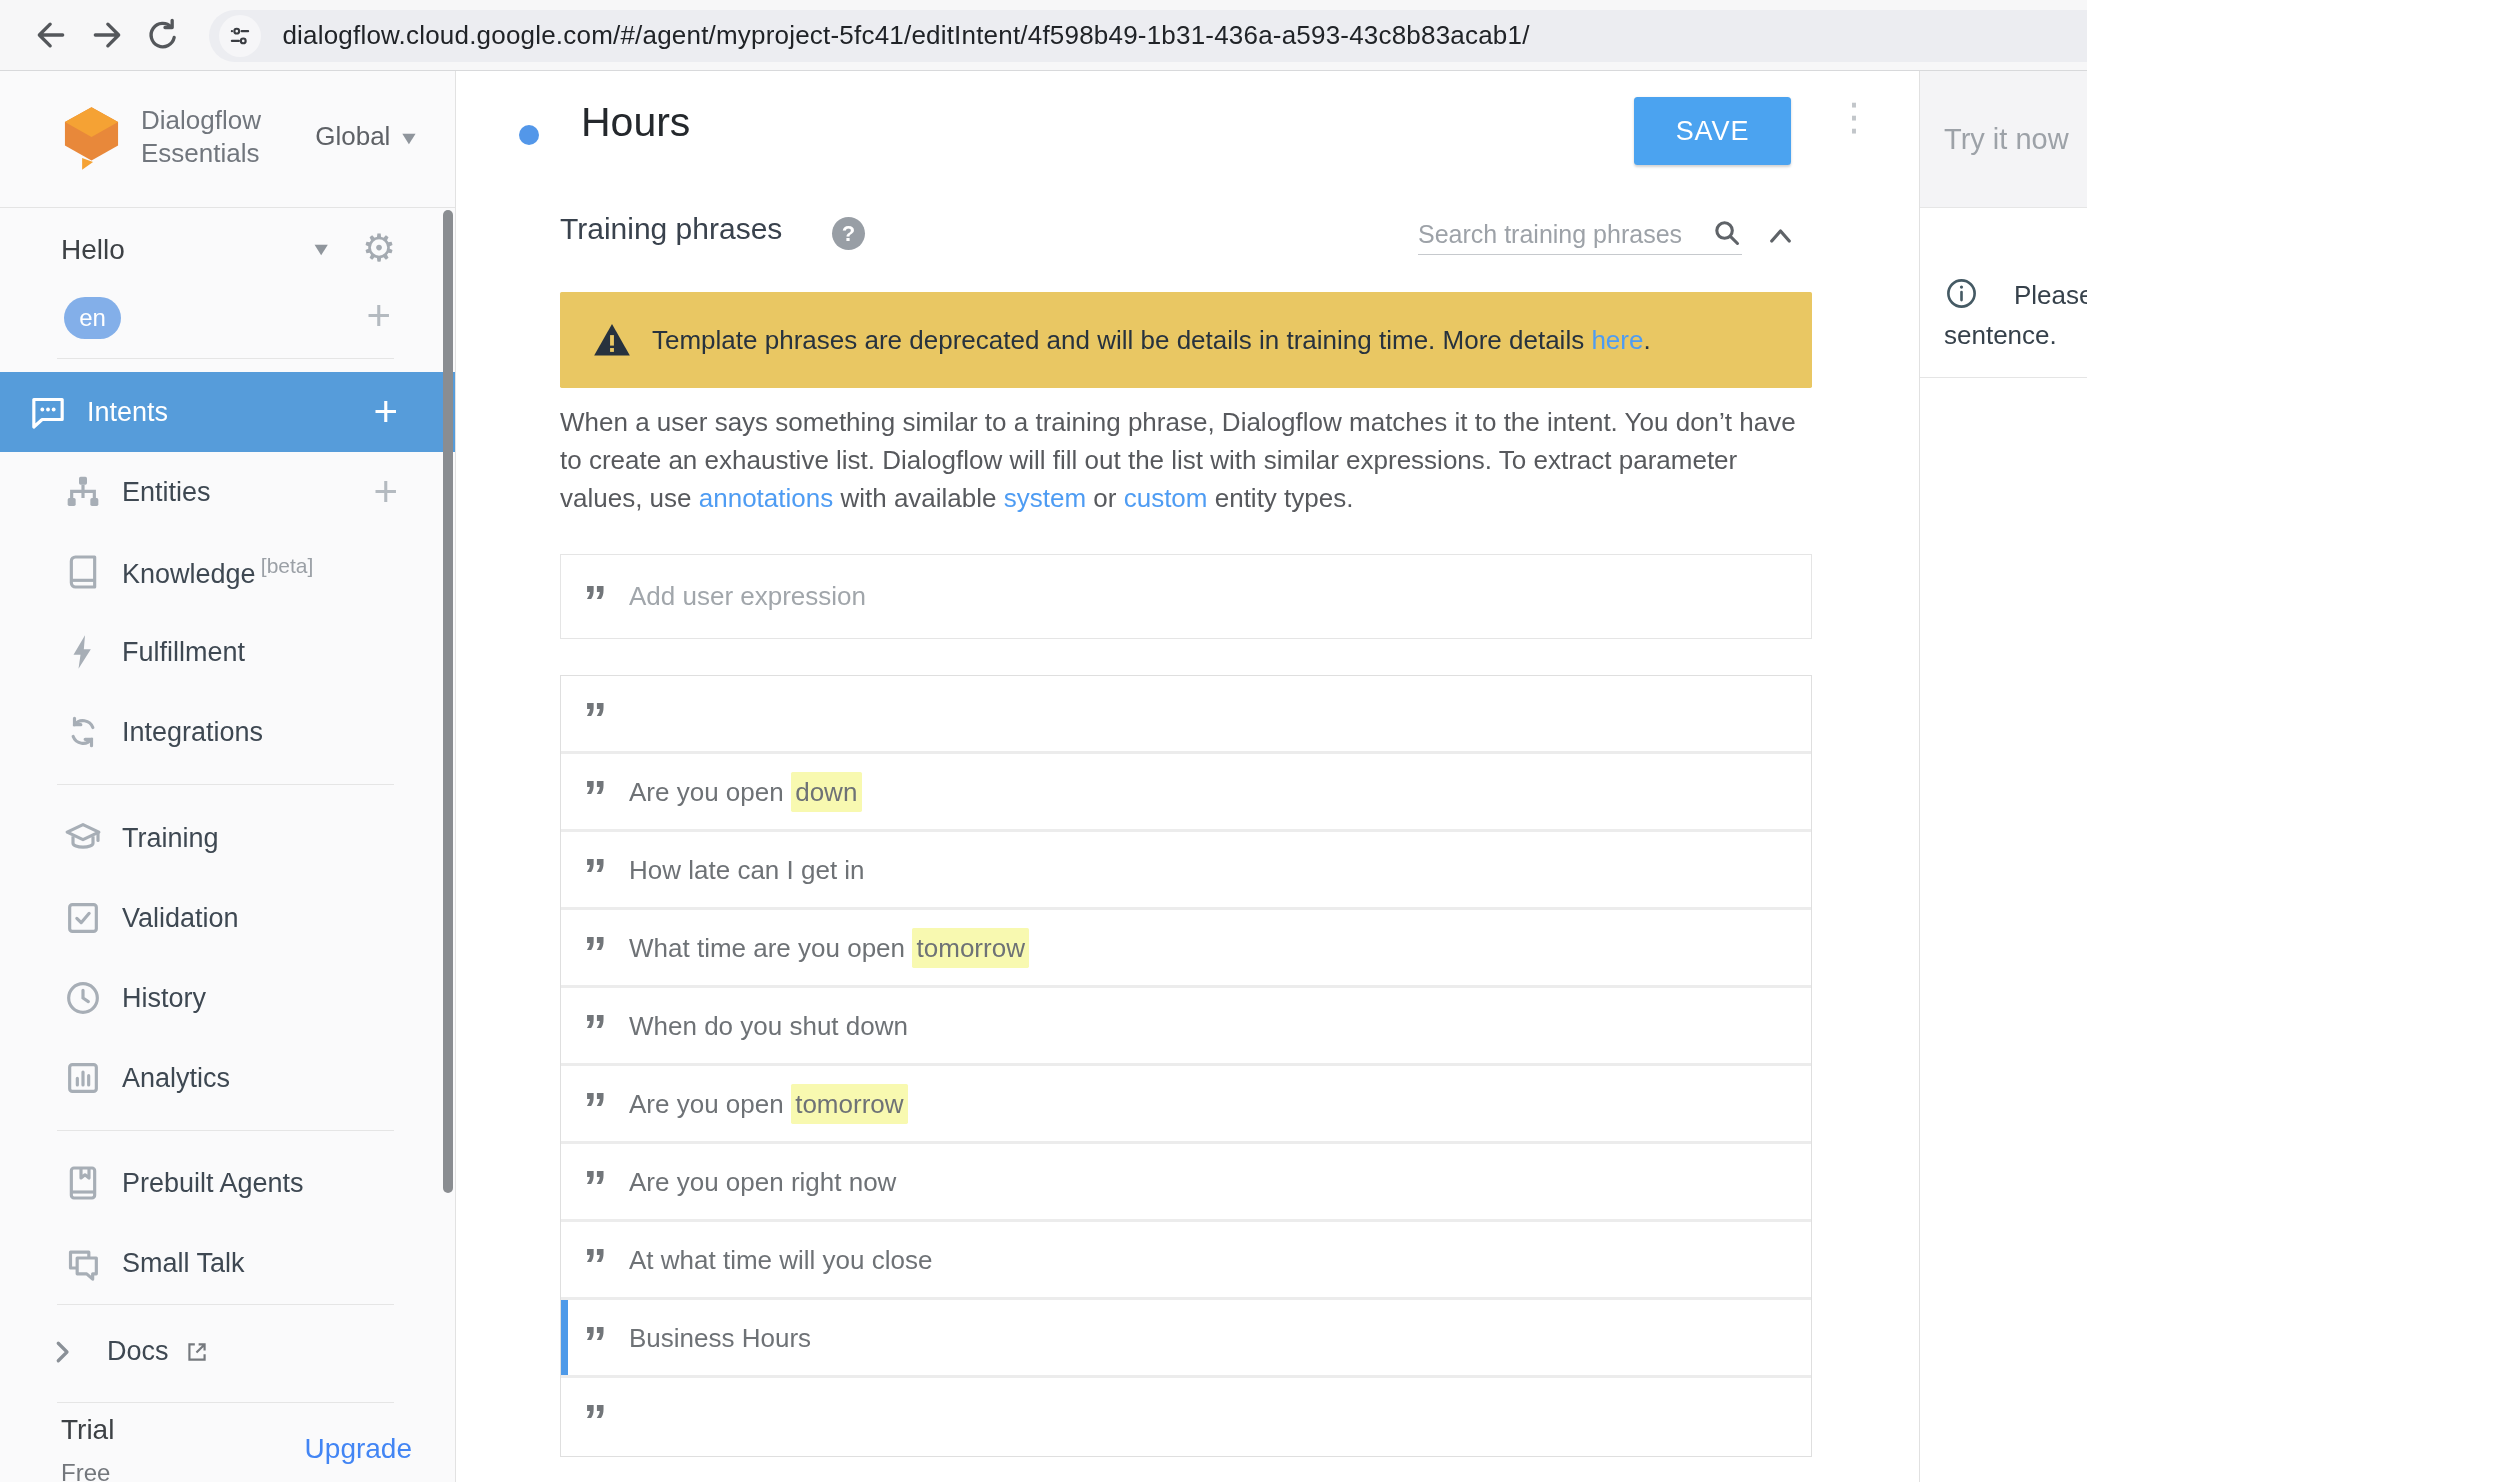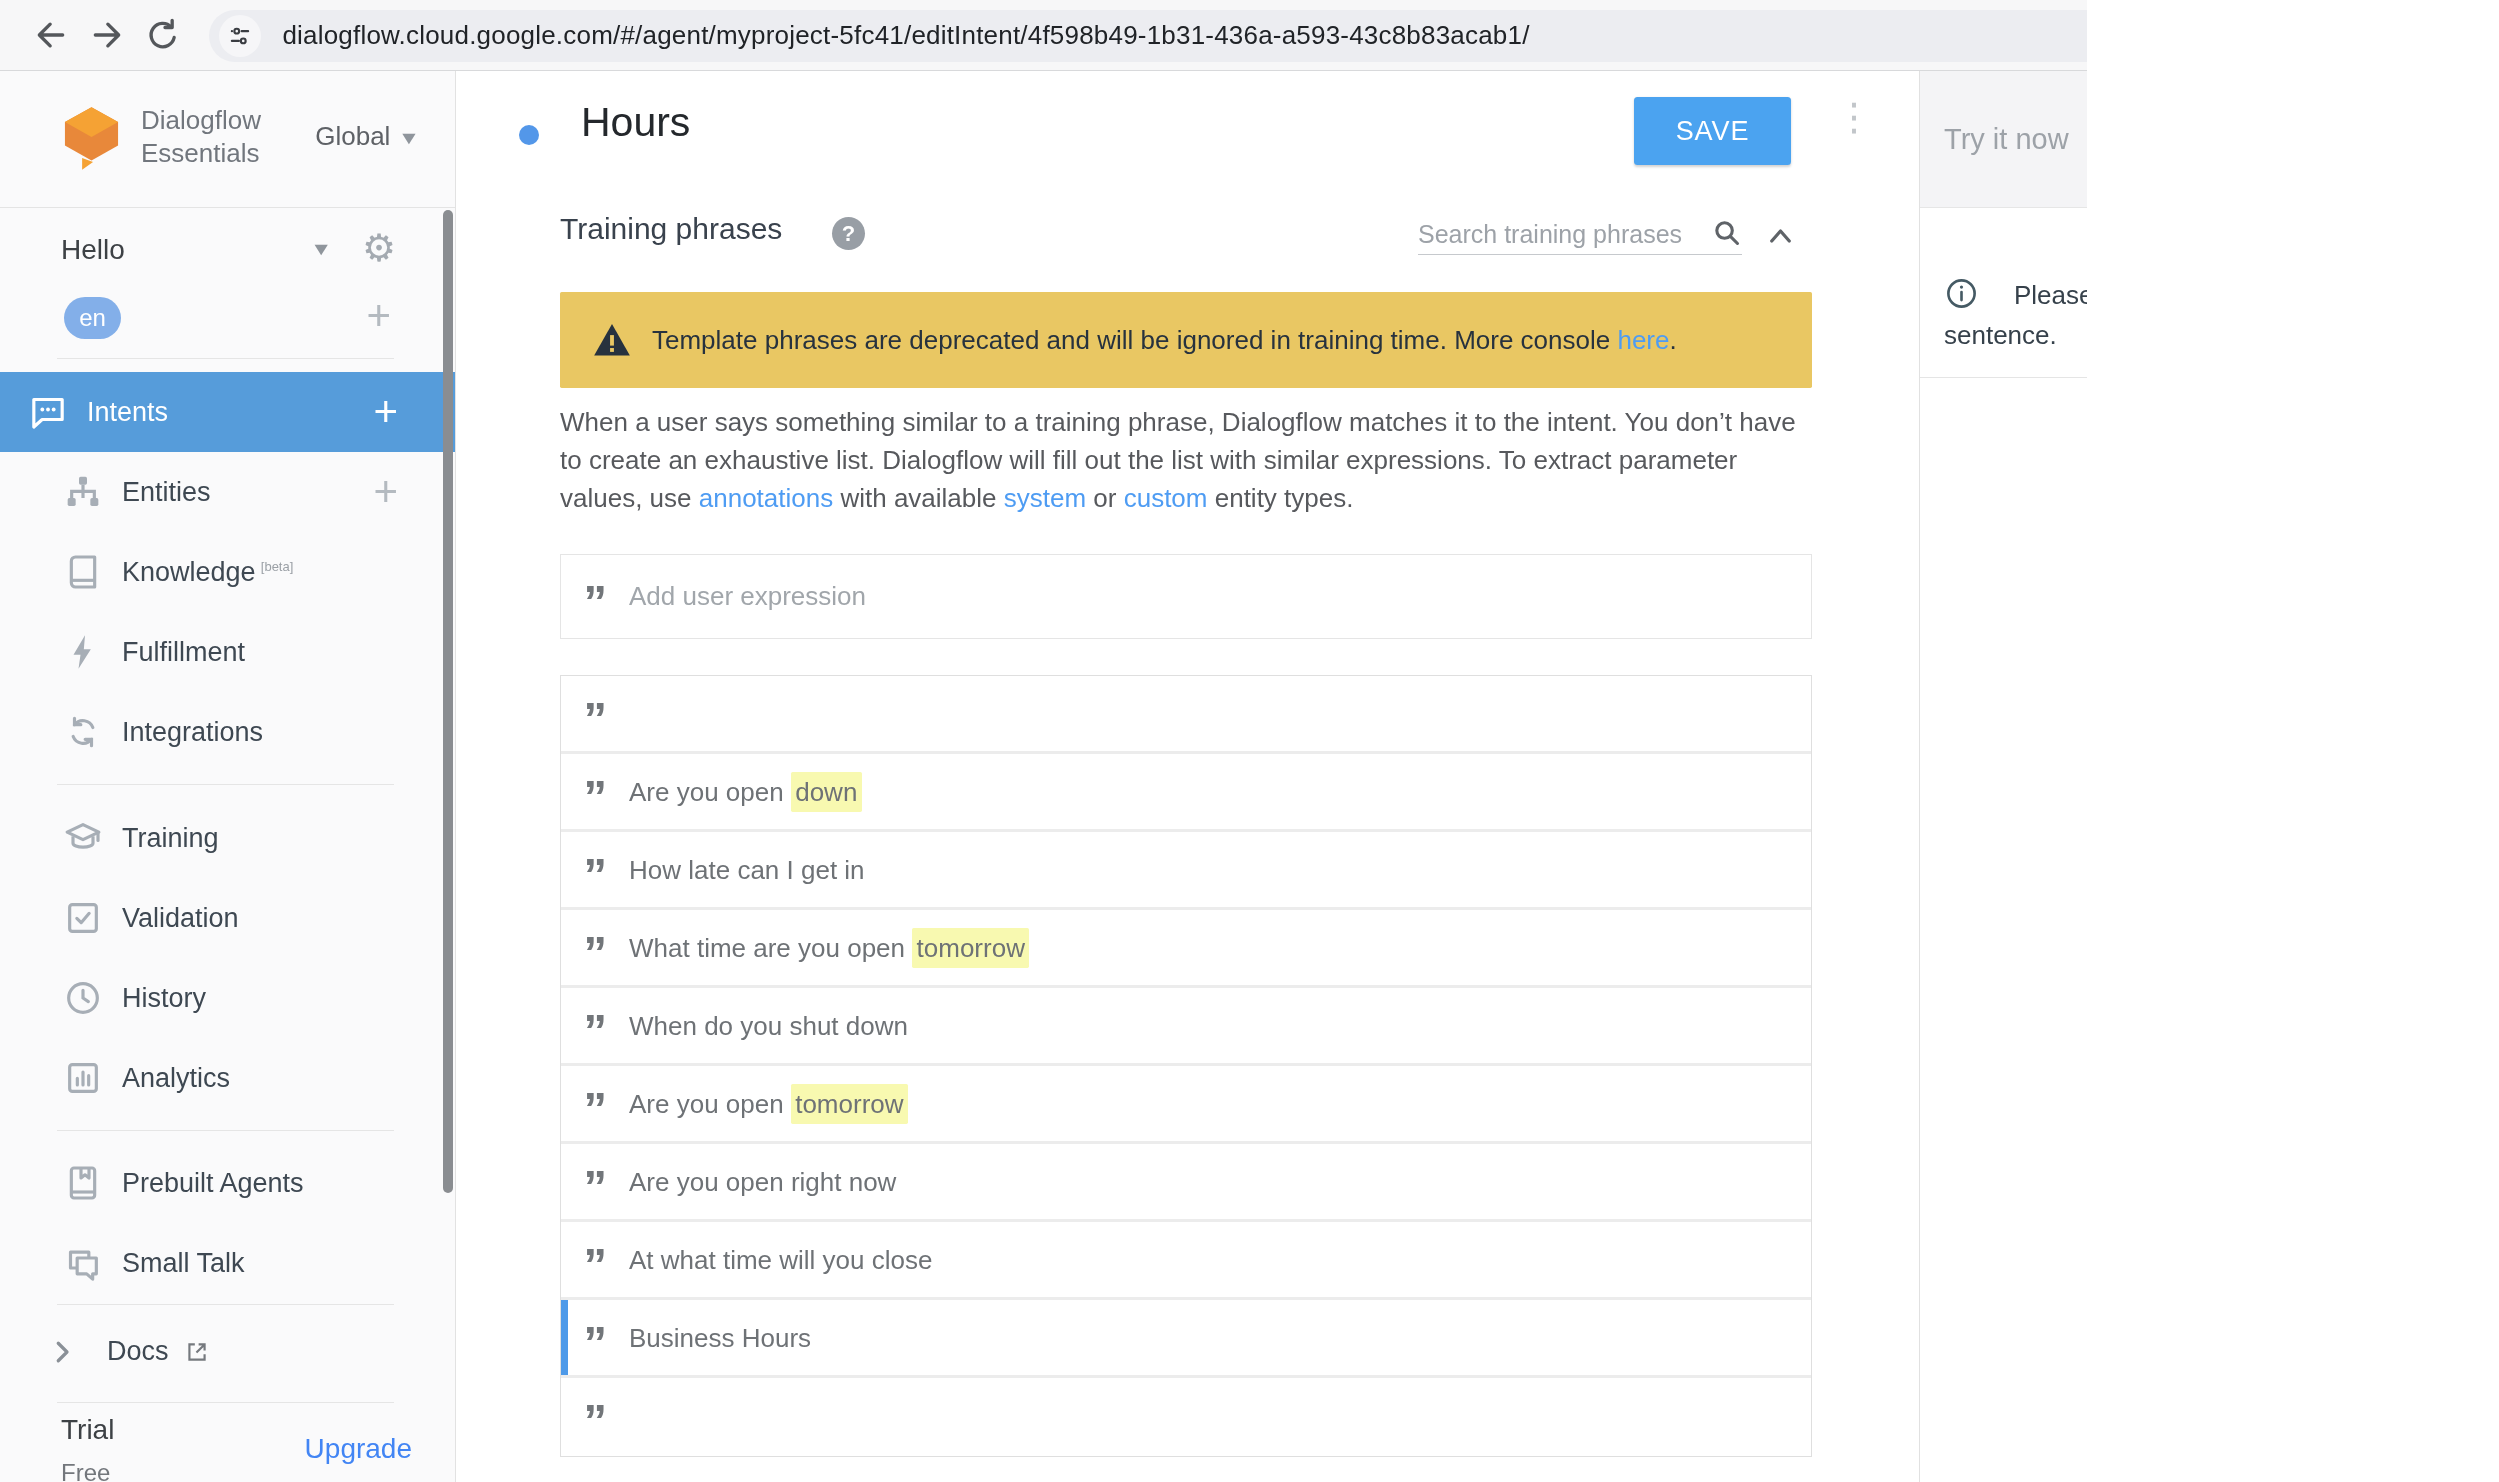--- a/index.html
+++ b/index.html
@@ -48,21 +48,21 @@
   .lang-row{position:absolute;left:0;top:224px;width:100%;height:52px;}
   .lang-pill{position:absolute;left:64px;top:1.7px;width:57px;height:42px;border-radius:21px;
     background:#83AFE9;color:#fff;font-size:24px;display:flex;align-items:center;justify-content:center;}
   .add-plain{position:absolute;right:64px;top:-3.5px;font-size:42px;color:#B4BAC0;font-weight:300;}
   .sb-div{position:absolute;left:57px;right:61px;height:0.9px;background:#E5E5E5;}
   .nav-block{position:absolute;left:0;width:100%;}
   .nav-row{position:relative;height:80px;display:flex;align-items:center;padding-left:63px;cursor:pointer;}
   .nav-row .nicon{width:40px;height:40px;color:#A7AEB6;flex:0 0 40px;}
   .nav-row .nicon svg{width:100%;height:100%;}
   .nav-row .nlabel{margin-left:19px;font-size:27px;color:#3E4852;}
-  .nav-row .nbadge{font-size:13px;color:#9BA0A6;vertical-align:super;margin-left:5.2px;}
+  .nav-row .nbadge{font-size:21px;color:#9BA0A6;vertical-align:super;margin-left:5.2px;}
   .nav-row .nadd{position:absolute;right:57px;font-size:42px;font-weight:300;color:#B4BAC0;}
   .nav-row.selected{background:#569CDA;padding-left:28px;}
   .nav-row.selected .nlabel,.nav-row.selected .nadd{color:#ffffff;font-weight:400;}
   .nav-row.selected .nicon{color:#ffffff;}
   .docs-row{position:absolute;left:0;top:1242px;width:100%;height:77px;display:flex;align-items:center;
     padding-left:47px;cursor:pointer;}
   .docs-chev{width:30px;height:30px;color:#8A9097;}
   .docs-chev svg{width:100%;height:100%;}
   .docs-label{margin-left:30px;font-size:27px;color:#3E4852;}
   .docs-ext{width:26px;height:26px;color:#75797E;margin-left:15.7px;}
@@ -352,21 +352,21 @@
             <path d="M5 16l7-8 7 8"></path>
           </svg>
       </div>
 
       <div class="warn-banner">
         <svg class="warn-icon" viewBox="0 0 24 24">
           <path d="M12 2.8 1.8 20.8h20.4z" fill="#27323E"></path>
           <rect x="10.9" y="9.2" width="2.2" height="6" fill="#E9C763"></rect>
           <rect x="10.9" y="16.6" width="2.2" height="2.2" fill="#E9C763"></rect>
         </svg>
-        <span id="banner-text" class="warn-text"><span>Template phrases are deprecated and will be ignored in training time. More console </span><span class="seg-link">here</span><span>.</span></span>
+        <span id="banner-text" class="warn-text"><span>Template phrases are deprecated and will be details in training time. More details </span><span class="seg-link">here</span><span>.</span></span>
       </div>
 
       <div id="desc-text" class="tp-desc"><span>When a user says something similar to a training phrase, Dialogflow matches it to the intent. You don’t have to create an exhaustive list. Dialogflow will fill out the list with similar expressions. To extract parameter values, use </span><span class="seg-link">annotations</span><span> with available </span><span class="seg-link">system</span><span> or </span><span class="seg-link">custom</span><span> entity types.</span></div>
 
       <div class="add-box">
         <span class="quote-glyph">”</span>
         <span class="add-ph">Add user expression</span>
       </div>
 
       <div id="phrase-table" class="phrase-table">

